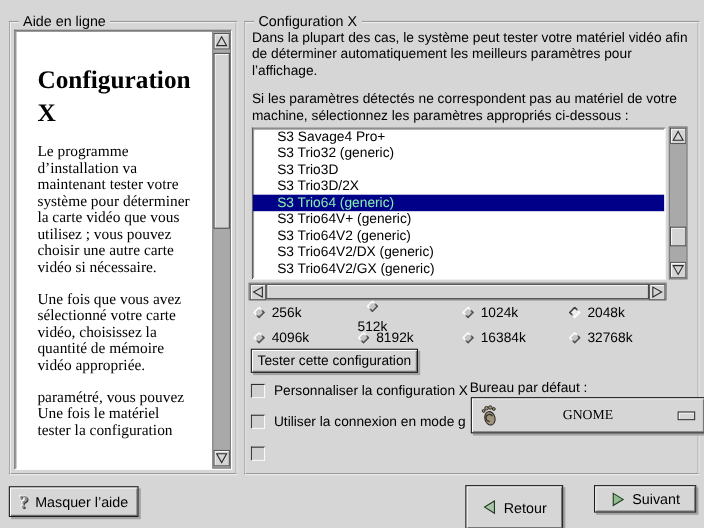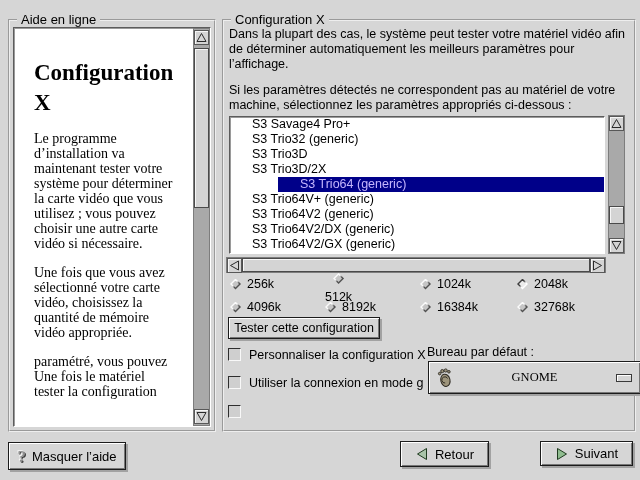--- a/index.html
+++ b/index.html
@@ -32,56 +32,56 @@
 
   
   #cfg-frame{left:222px;top:19px;width:410px;height:409px;}
   .tblock{position:absolute;left:5px;right:2px;overflow:hidden;}
   .tline{font-size:12.5px;line-height:15px;white-space:nowrap;}
 
   #card-list{position:absolute;left:5px;top:95px;width:374px;height:136px;background:#fff;
        border:1px solid;border-color:#5c5c5c #ffffff #ffffff #5c5c5c;
        box-shadow:inset 1px 1px 0 #9a9a9a;overflow:hidden;}
   .row{height:15px;line-height:15px;font-size:12.5px;padding-left:22px;white-space:nowrap;}
-  .row.selected{background:#000089;color:#c4b5fd;margin-left:48px;}
+  .row.selected{background:#000089;color:#86efac;}
 
   #list-vscroll{position:absolute;left:384px;top:94px;width:17px;height:139px;}
   #hscroll{position:absolute;left:2px;top:236px;width:380px;height:16px;}
 
   .radio{position:absolute;display:flex;align-items:center;gap:6px;
        font-size:12.5px;height:14px;cursor:default;}
   .diam{width:11px;height:11px;flex:none;position:relative;
        clip-path:polygon(50% 0,100% 50%,50% 100%,0 50%);
        background:linear-gradient(135deg,#fbfbfb 0 42%,#525252 58% 100%);}
   .diam::after{content:"";position:absolute;left:2px;top:2px;right:2px;bottom:2px;
        clip-path:polygon(50% 0,100% 50%,50% 100%,0 50%);background:#c6c6c6;}
   .radio.selected .diam{background:linear-gradient(135deg,#3e3e3e 0 42%,#ffffff 58% 100%);}
   .radio.selected .diam::after{background:#ececec;}
 
   .btn{position:absolute;display:flex;align-items:center;justify-content:center;gap:6px;
        background:#d6d6d6;border:1px solid #1c1c1c;
        box-shadow:inset 1px 1px 0 #ffffff,inset -1px -1px 0 #767676,2px 2px 0 #a2a2a2;
        font-size:13px;font-family:"Liberation Sans",sans-serif;cursor:pointer;white-space:nowrap;}
   #test-btn{left:4px;top:296px;width:152px;height:22px;font-size:12.5px;}
 
-  .check{position:absolute;display:flex;align-items:flex-start;gap:8px;font-size:12.5px;
+  .check{position:absolute;display:flex;align-items:flex-end;gap:8px;font-size:12.5px;
        height:14px;white-space:nowrap;overflow:hidden;width:198px;cursor:default;}
   .cb{width:11px;height:11px;flex:none;background:#cfcfcf;border:1px solid;
        border-color:#2e2e2e #f8f8f8 #f8f8f8 #2e2e2e;}
 
   #desk-label{position:absolute;left:203px;top:324px;font-size:12.5px;white-space:nowrap;}
   #desk-dd{left:204px;top:340px;width:195px;height:31px;justify-content:flex-start;
        padding:0 8px;font-family:Liberation Serif, serif;}
   #desk-dd .dd-text{flex:1;text-align:center;font-size:12.5px;}
   .dd-indicator{width:14px;height:6px;background:#d6d6d6;border:1px solid #3a3a3a;
        box-shadow:inset 1px 1px 0 #fff;flex:none;}
 
   
   #hide-help-btn{left:8px;top:442px;width:118px;height:28px;}
-  #back-btn{left:400px;top:441px;width:89px;height:26px;}
+  #back-btn{left:423px;top:441px;width:89px;height:40px;}
   #next-btn{left:540px;top:441px;width:93px;height:25px;}
   .qmark{font-family:"Liberation Serif",serif;font-weight:bold;font-size:17px;
        color:#8f8f8f;text-shadow:-1px -1px 0 #f4f4f4,1px 1px 0 #3a3a3a;line-height:1;}
   svg{display:block;}
 </style>
 </head>
 <body>
 
 <div id="app">
 

